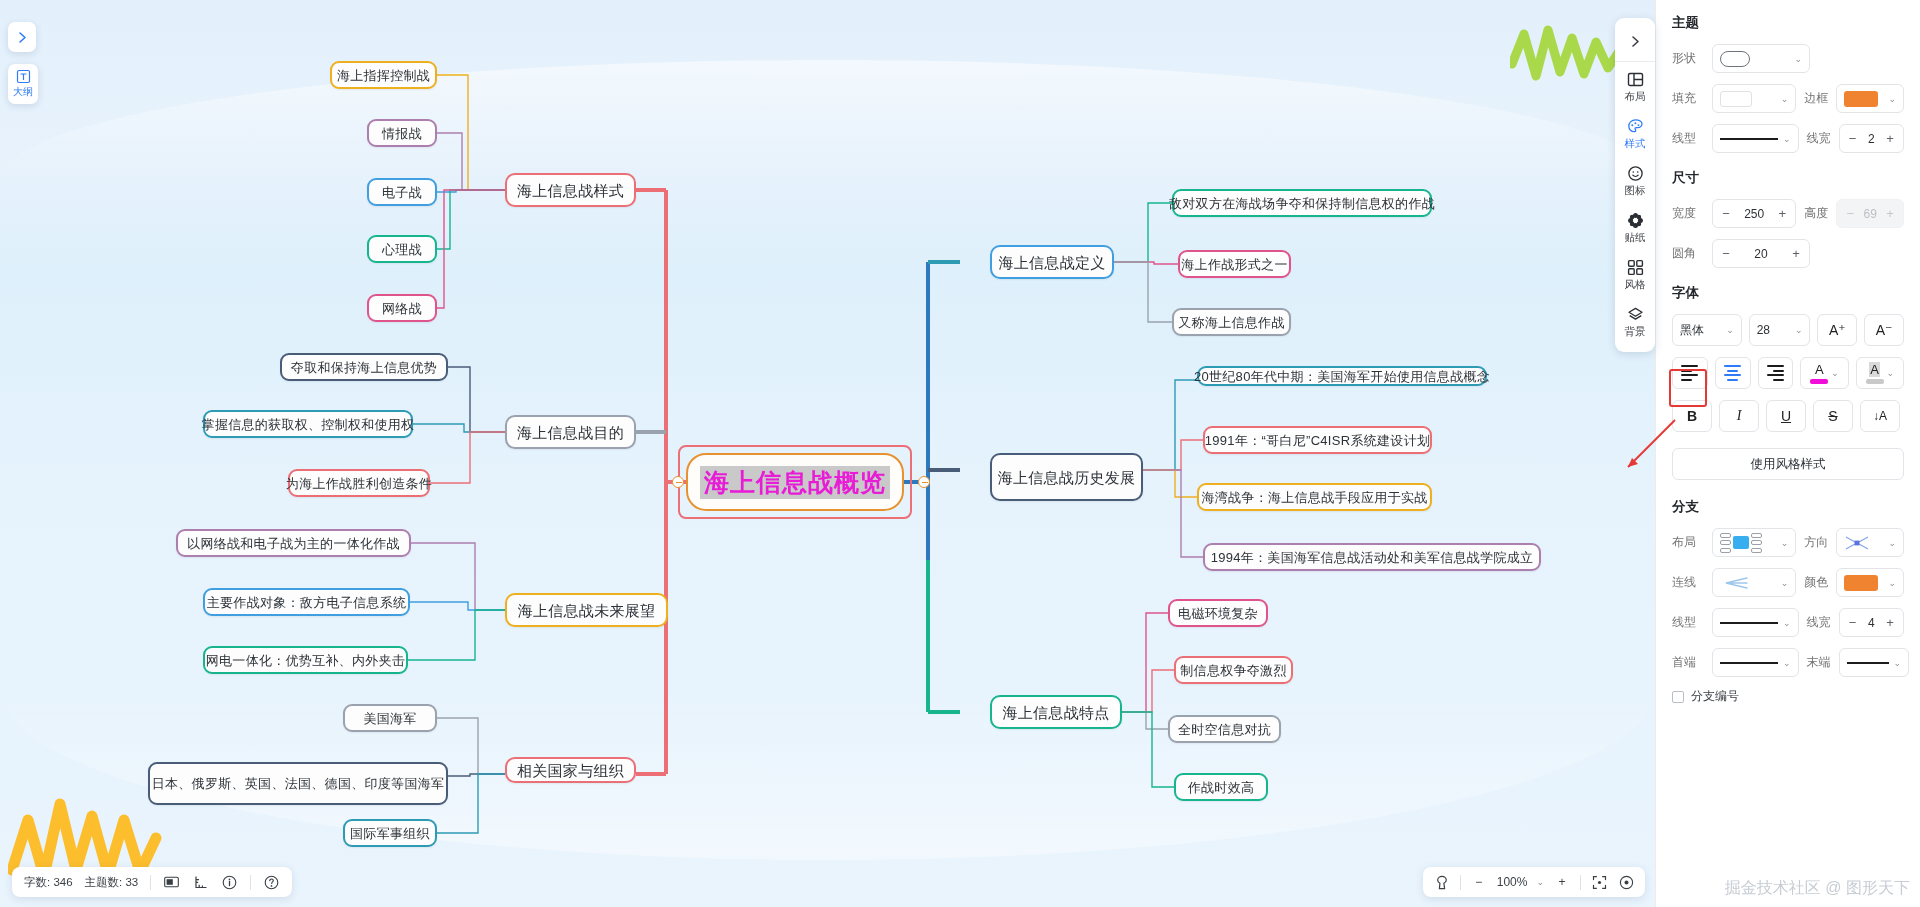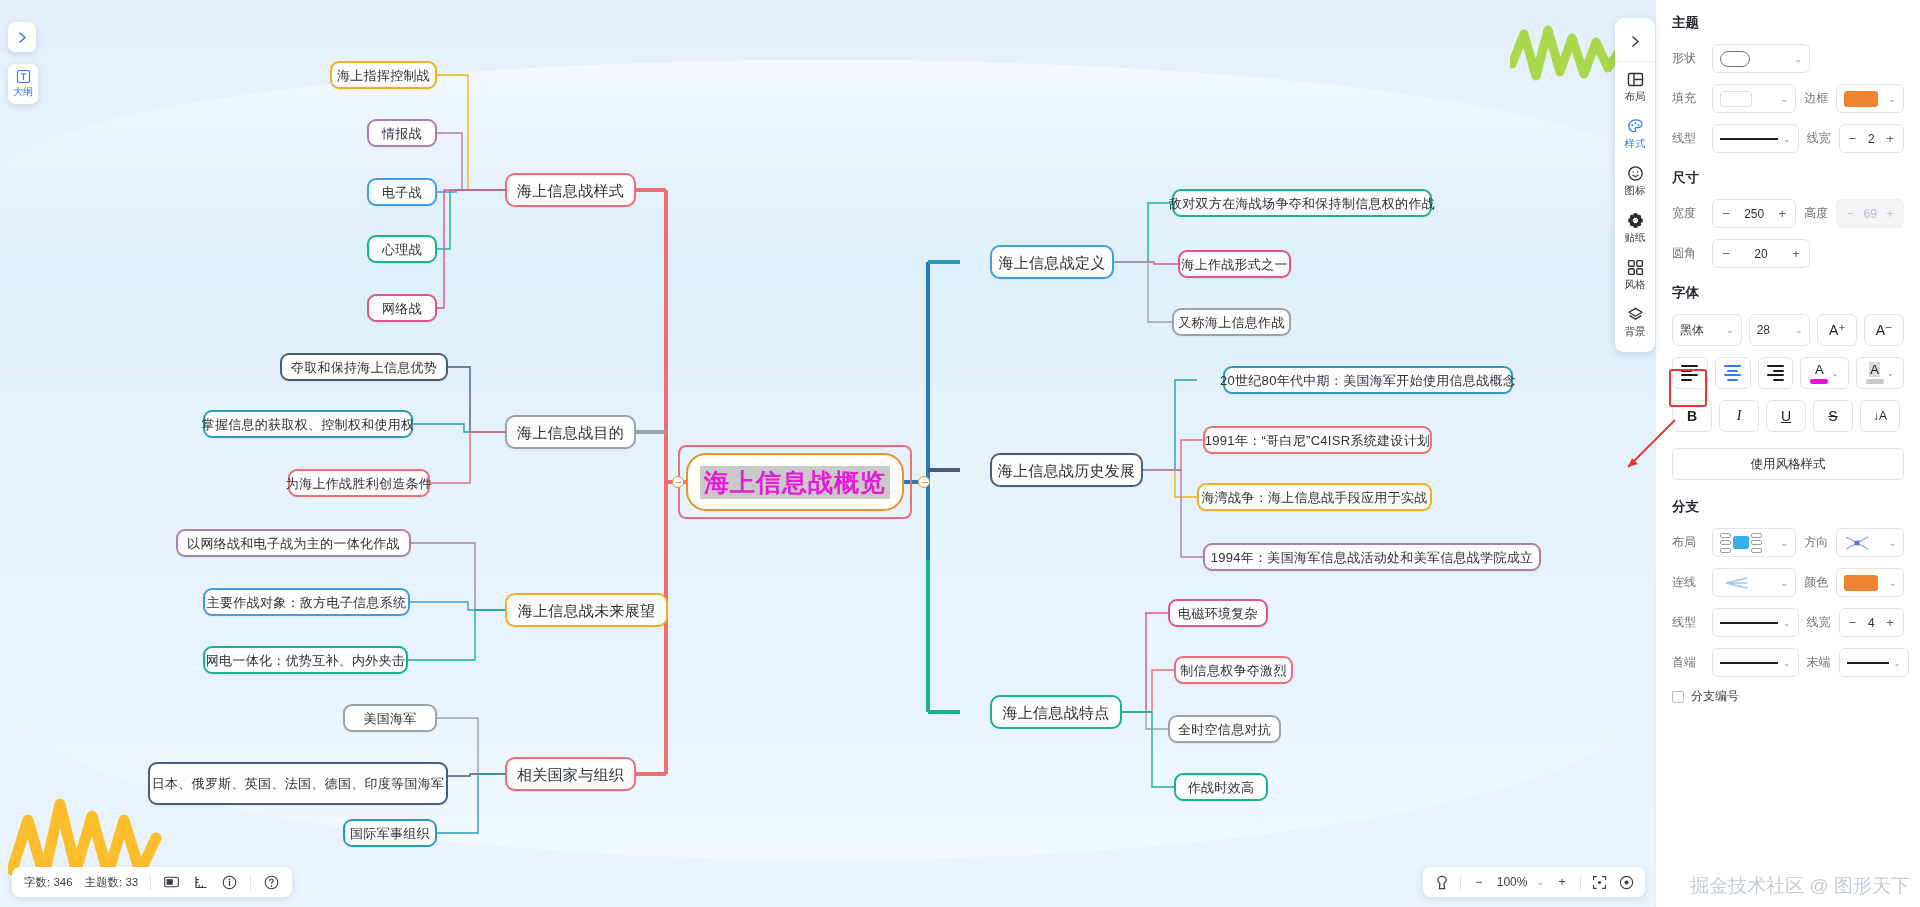--- a/index.html
+++ b/index.html
@@ -137,21 +137,21 @@
     height: 30px; background: #fff; border-radius: 8px;
     box-shadow: 0 2px 8px rgba(35,60,100,.13);
     display: flex; align-items: center; padding: 0 10px; gap: 9px;
     font-size: 12px; color: #3a3f45; z-index: 20;
   }
   #zoombar .zb-sep { width: 1px; height: 15px; background: #e2e2e2; }
   #zoombar .zb-btn { cursor: pointer; width: 18px; height: 18px; display: flex; align-items: center; justify-content: center; }
 
   #watermark {
     position: absolute; right: 10px; bottom: 8px;
-    font-size: 19px; color: #c6cdd4; z-index: 19; white-space: nowrap;
+    font-size: 16px; color: #c6cdd4; z-index: 19; white-space: nowrap;
   }
 
   
   #right-panel {
     position: absolute; right: 0; top: 0;
     width: 265px; height: 907px;
     background: #ffffff;
     border-left: 1px solid #ececec;
     padding: 14px 16px 0 16px;
     z-index: 15;
@@ -287,29 +287,29 @@
     </div>
 
   <div class="node lvl1" style="left:505px;top:415px;width:131px;height:34px;border-color:#9aa3ad">
     <span>海上信息战目的</span>
     </div>
 
   <div class="node lvl1" style="left:505px;top:593px;width:163px;height:34px;border-color:#eeb01f">
     <span>海上信息战未来展望</span>
     </div>
 
-  <div class="node lvl1" style="left:505px;top:757px;width:131px;height:34px;border-color:#ec6f76">
+  <div class="node lvl1" style="left:505px;top:757px;width:131px;height:26px;border-color:#ec6f76">
     <span>相关国家与组织</span>
     </div>
 
   <div class="node lvl1" style="left:990px;top:245px;width:124px;height:34px;border-color:#3f9fe0">
     <span>海上信息战定义</span>
     </div>
 
-  <div class="node lvl1" style="left:990px;top:453px;width:153px;height:34px;border-color:#4a5d78">
+  <div class="node lvl1" style="left:990px;top:453px;width:153px;height:48px;border-color:#4a5d78">
     <span>海上信息战历史发展</span>
     </div>
 
   <div class="node lvl1" style="left:990px;top:695px;width:132px;height:34px;border-color:#16b58e">
     <span>海上信息战特点</span>
     </div>
 
   <div class="node lvl2" style="left:330px;top:61px;width:107px;height:28px;border-color:#eeb01f">
     <span>海上指挥控制战</span>
     </div>
@@ -359,21 +359,21 @@
   <div class="node lvl2" style="left:1172px;top:189px;width:260px;height:28px;border-color:#16b58e">
     <span>敌对双方在海战场争夺和保持制信息权的作战</span>
     </div>
   <div class="node lvl2" style="left:1178px;top:250px;width:113px;height:28px;border-color:#e0548c">
     <span>海上作战形式之一</span>
     </div>
   <div class="node lvl2" style="left:1172px;top:308px;width:119px;height:28px;border-color:#9aa3ad">
     <span>又称海上信息作战</span>
     </div>
 
-  <div class="node lvl2" style="left:1223px;top:366px;width:290px;height:28px;border-color:#2e9bb5">
+  <div class="node lvl2" style="left:1197px;top:366px;width:290px;height:20px;border-color:#2e9bb5">
     <span>20世纪80年代中期：美国海军开始使用信息战概念</span>
     </div>
   <div class="node lvl2" style="left:1203px;top:426px;width:229px;height:28px;border-color:#ec6f76">
     <span>1991年：“哥白尼”C4ISR系统建设计划</span>
     </div>
   <div class="node lvl2" style="left:1197px;top:483px;width:235px;height:28px;border-color:#eeb01f">
     <span>海湾战争：海上信息战手段应用于实战</span>
     </div>
   <div class="node lvl2" style="left:1203px;top:543px;width:338px;height:28px;border-color:#ad7fae">
     <span>1994年：美国海军信息战活动处和美军信息战学院成立</span>

